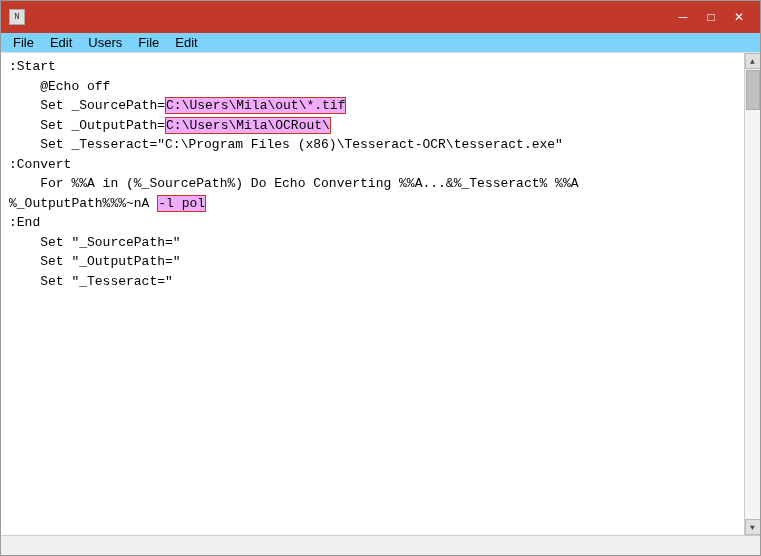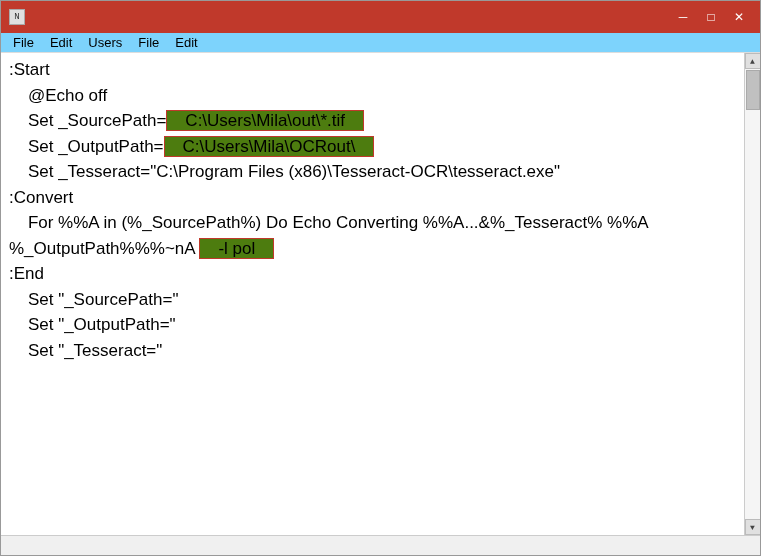--- a/index.html
+++ b/index.html
@@ -104,22 +104,22 @@
       overflow: hidden;
       background: white;
     }
 
     .text-content {
       flex: 1;
       padding: 4px 8px;
       overflow-y: auto;
       overflow-x: auto;
       white-space: pre;
-      font-family: Liberation Sans, sans-serif;
-      font-size: 17px;
+      font-family: Liberation Mono, monospace;
+      font-size: 13px;
       line-height: 1.5;
       color: #000;
       outline: none;
       background: white;
     }
 
     .scrollbar-y {
       width: 16px;
       background: #f0f0f0;
       border-left: 1px solid #ccc;
@@ -150,23 +150,23 @@
 
     .scrollbar-thumb {
       width: 14px;
       height: 40px;
       background: #c0c0c0;
       border: 1px solid #aaa;
       margin: 1px auto;
     }
 
     .highlighted-red {
-      background-color: #4d7c0f;
+      background-color: #f0abfc;
       border: 1.5px solid #c0392b;
-      padding: 0 18px;
+      padding: 0 0;
       display: inline;
     }
 
     .status-bar {
       height: 20px;
       background: #f0f0f0;
       border-top: 1px solid #ccc;
     }
   </style>
 </head>

